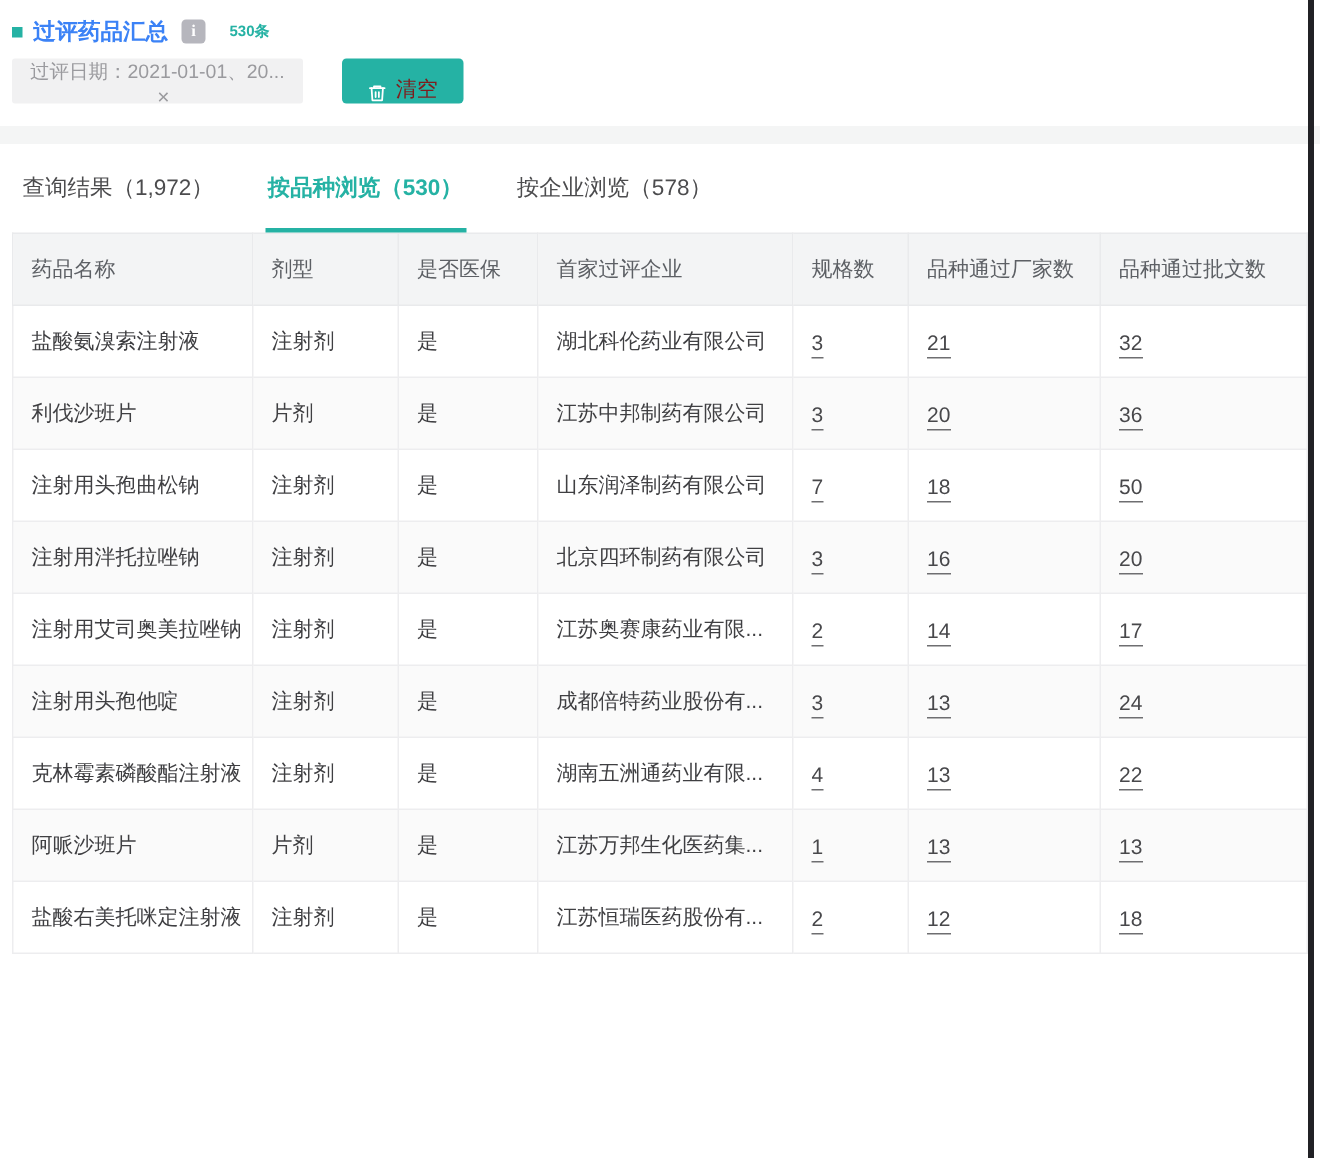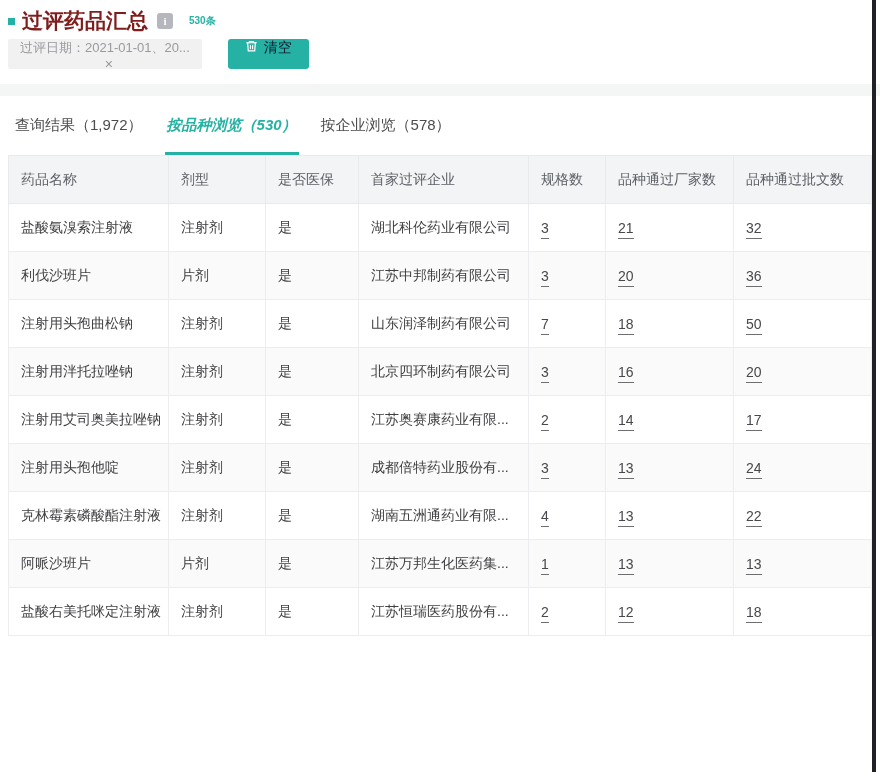--- a/index.html
+++ b/index.html
@@ -20,23 +20,23 @@
     margin: 10px 0 0 8px;
     height: 22px;
   }
   .bullet-square {
     width: 7px; height: 7px;
     background: var(--accent);
     margin-right: 7px;
     flex: 0 0 auto;
   }
   .summary-title {
-    font-size: 21px;
+    font-size: 15px;
     font-weight: 700;
-    color: #7f1d1d;
+    color: #3b82f6;
   }
   .info-icon {
     display: inline-flex;
     align-items: center;
     justify-content: center;
     width: 16px; height: 16px;
     margin-left: 9px;
     border-radius: 3px;
     background: #b6b6bd;
     color: #fff;
@@ -72,64 +72,63 @@
   }
   .chip-close {
     margin-left: 8px;
     color: #9a9a9e;
     font-size: 14px;
     cursor: pointer;
     line-height: 1;
   }
   .clear-btn {
     display: inline-flex;
-    align-items: flex-start;
+    align-items: flex-end;
     gap: 6px;
     height: 30px;
     margin-left: 26px;
     padding: 0 17px;
     background: var(--accent);
-    color: #0f172a;
+    color: #7f1d1d;
     font-size: 14px;
     border: none;
     border-radius: 3px;
     cursor: pointer;
     font-family: "Liberation Sans", sans-serif;
   }
   .trash-icon { width: 13px; height: 14px; display: inline-block; }
   
   .separator-band {
     margin-top: 15px;
     height: 12px;
     background: #f4f5f5;
     width: 100%;
   }
   
   .tabs {
     display: flex;
     align-items: stretch;
-    gap: 20px;
+    gap: 32px;
     padding-left: 13px;
     height: 59px;
     background: #fff;
   }
   .tab {
     display: flex;
     align-items: center;
     font-size: 15px;
     color: #4c4c4e;
     cursor: pointer;
     border-bottom: 3px solid transparent;
     padding: 2px 2px 0 2px;
   }
   .tab.active {
     color: var(--accent);
     font-weight: 700;
     border-bottom-color: var(--accent);
-    font-style: italic;
   }
   
   .result-table {
     margin-left: 8px;
     width: 863px;
     border-collapse: collapse;
     table-layout: fixed;
     font-size: 14px;
   }
   .result-table th {

